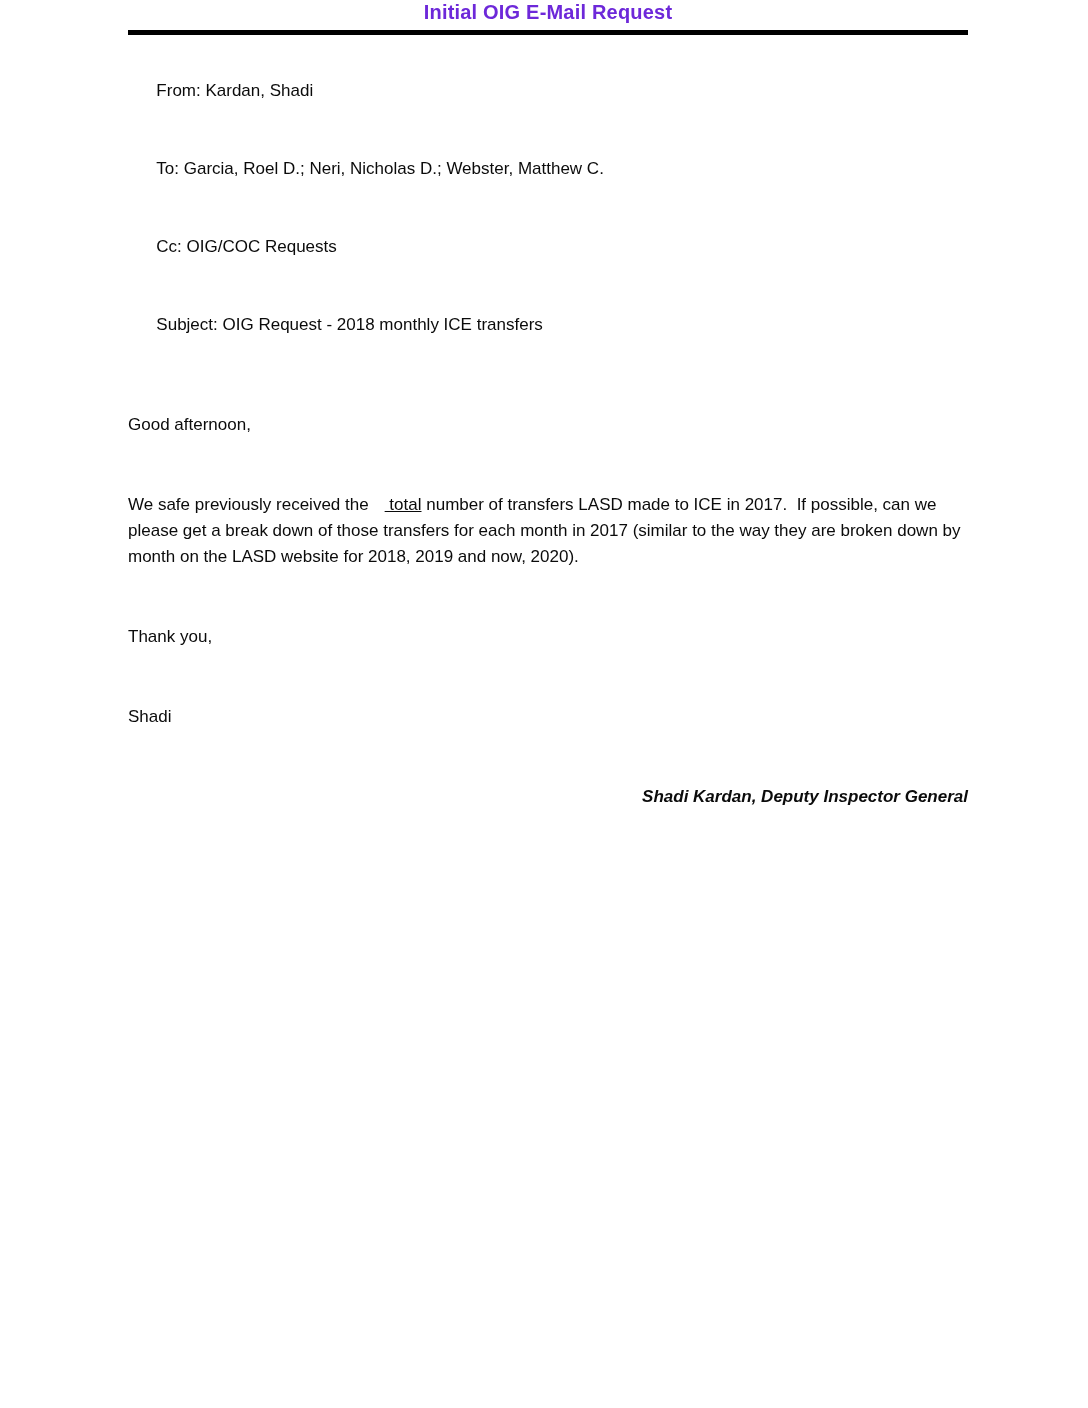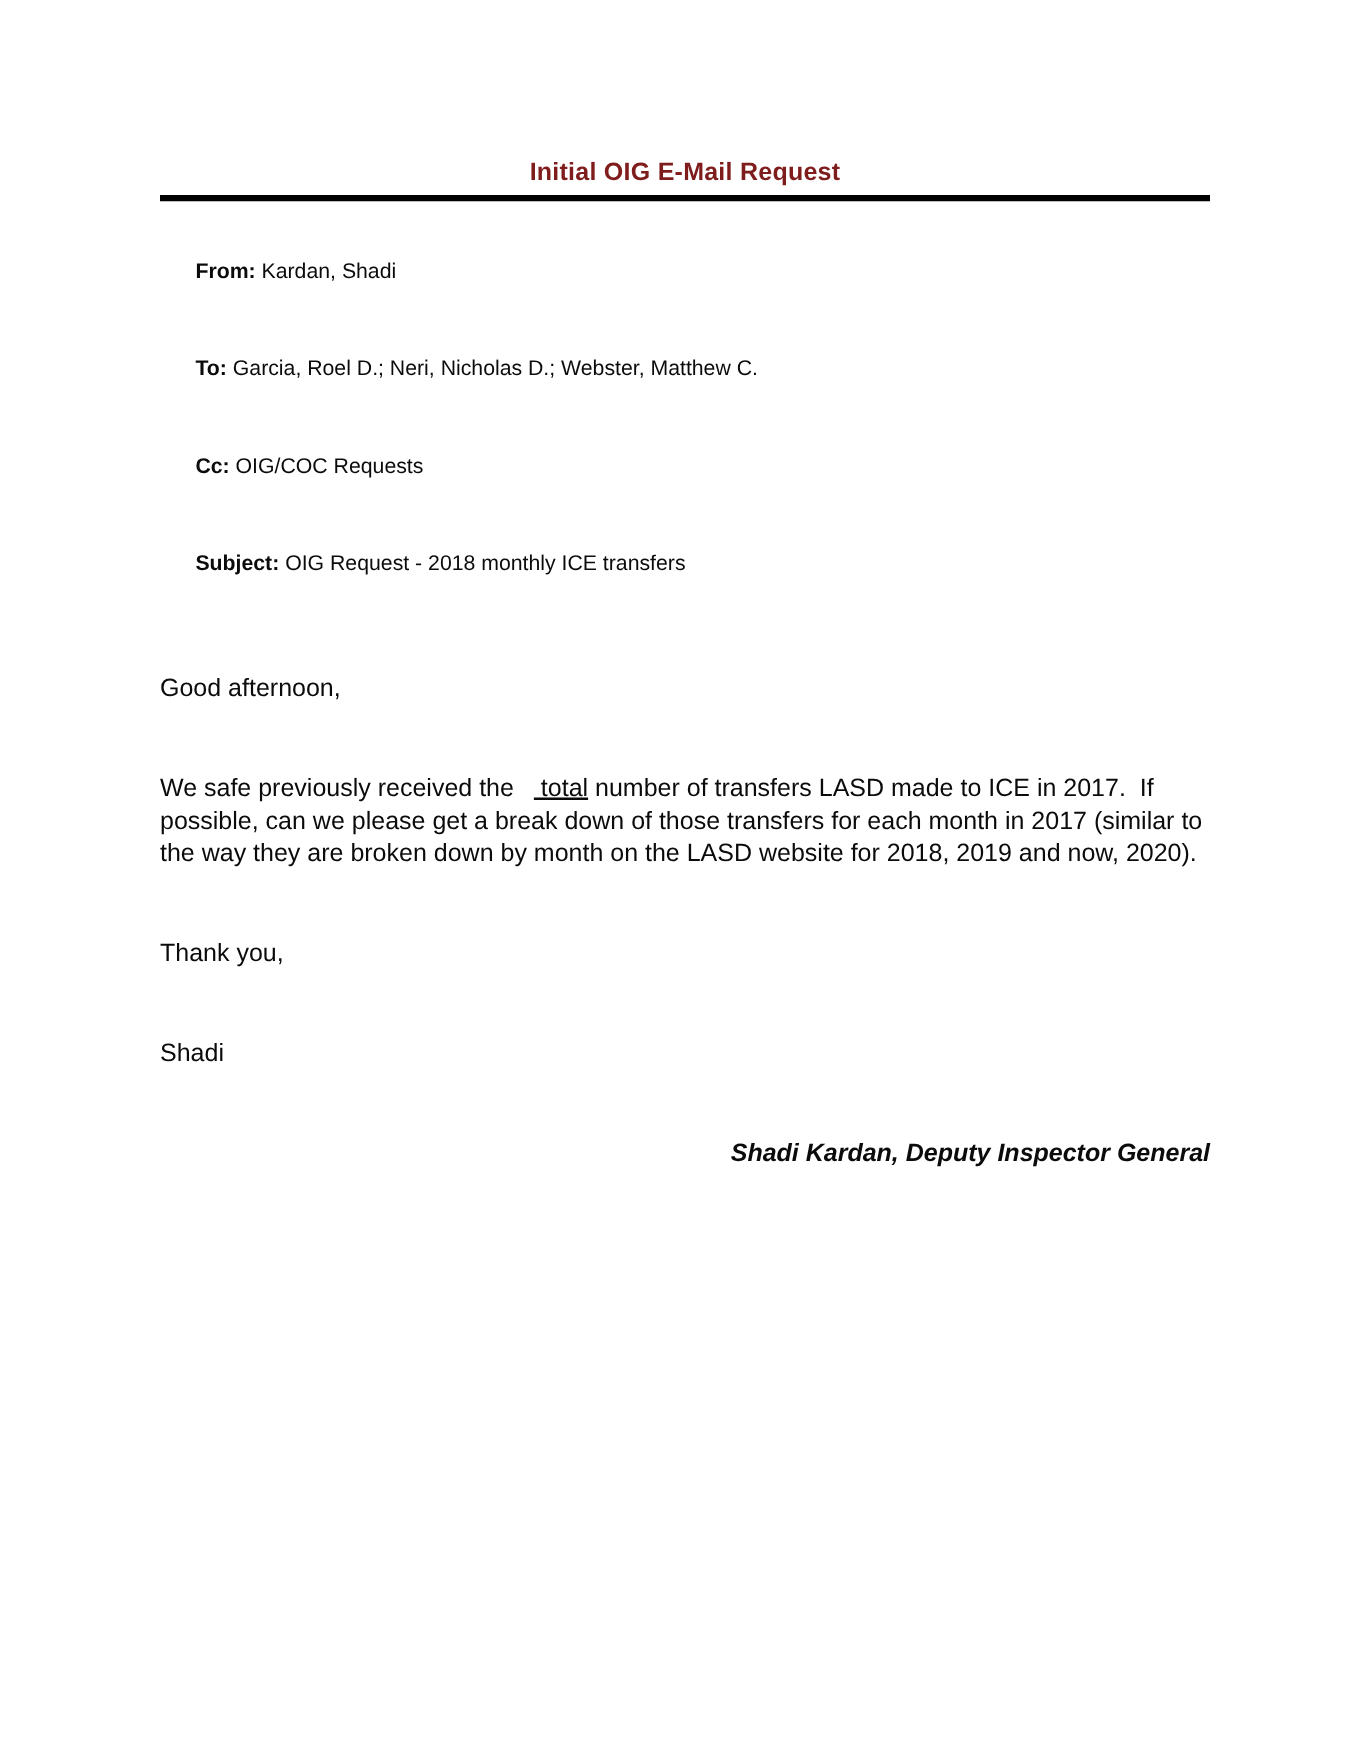--- a/index.html
+++ b/index.html
@@ -11,43 +11,42 @@
     color: #0b0b0b;
     overflow: hidden;
   }
   .page {
     width: 1088px;
     height: 1408px;
     padding: 0 120px 0 128px;
     background: #ffffff;
   }
   .doc-title {
-    margin-top: 126px;
     text-align: center;
     font-size: 20px;
     line-height: 24px;
     font-weight: bold;
     letter-spacing: 0.2px;
-    color: #7f1d1d;
+    color: #6d28d9;
   }
   .title-rule {
     margin-top: 6px;
     height: 5px;
     background: #000000;
     width: 100%;
   }
   .headers {
     margin-top: 17px;
     font-size: 17px;
     line-height: 26px;
   }
   .header-row { white-space: pre-wrap; }
-  .header-row b { font-weight: bold; }
+  .header-row b { font-weight: normal; }
   .body-text p {
-    font-size: 20px;
+    font-size: 17px;
     line-height: 26px;
     white-space: pre-wrap;
     margin: 0 0 54px 0;
     max-width: 840px;
   }
   p.greeting { margin-top: 48px; }
   .u { text-decoration: underline; padding-left: 16px; }
   p.sig {
     font-style: italic;
     font-weight: bold;

